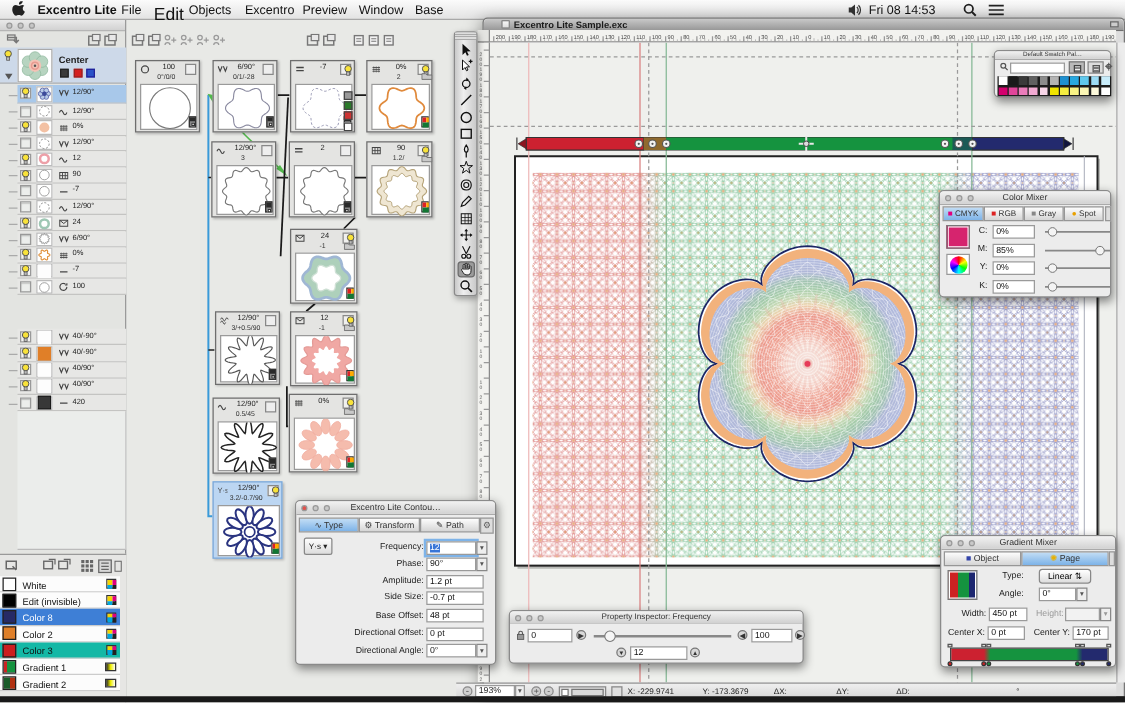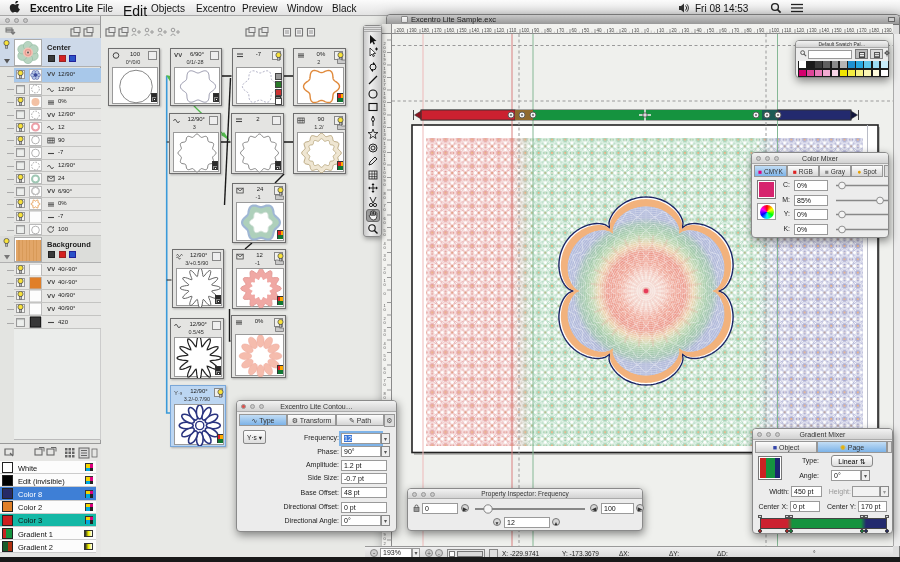--- a/index.html
+++ b/index.html
@@ -18,21 +18,21 @@
  <svg width="14" height="14" style="position:absolute;left:8px;top:1px" viewBox="0 0 14 14">
         <path d="M9.5 1.5c-.6.7-1.5 1.1-2.3 1 -.1-.9.3-1.8.8-2.3.6-.6 1.6-1 2.3-1 .1.9-.3 1.7-.8 2.3zM10 3c-1.3 0-1.8.7-2.7.7C6.4 3.7 5.7 3 4.6 3 3.2 3 1.8 4.2 1.8 6.5c0 2.4 1.7 5 3 5 .8 0 1.1-.5 2.2-.5 1.1 0 1.4.5 2.2.5 1 0 2.3-1.9 2.7-3.2-1.2-.5-1.7-1.6-1.7-2.5 0-1 .6-1.8 1.2-2.2C10.9 3.2 10.4 3 10 3z" fill="#222"></path>
       </svg>
  <div class="abs" style="left:30px;top:2.5px;font-size:10px;font-weight:bold;color:#111">Excentro Lite</div>
  <div class="abs" style="left:97px;top:2.5px;font-size:10px;color:#111">File</div>
  <div class="abs" style="left:123px;top:2.5px;font-size:14px;color:#111">Edit</div>
  <div class="abs" style="left:151px;top:2.5px;font-size:10px;color:#111">Objects</div>
  <div class="abs" style="left:196px;top:2.5px;font-size:10px;color:#111">Excentro</div>
  <div class="abs" style="left:242px;top:2.5px;font-size:10px;color:#111">Preview</div>
  <div class="abs" style="left:287px;top:2.5px;font-size:10px;color:#111">Window</div>
- <div class="abs" style="left:332px;top:2.5px;font-size:10px;color:#111">Black</div>
+ <div class="abs" style="left:332px;top:2.5px;font-size:10px;color:#111">Base</div>
  <svg width="12" height="12" style="position:absolute;left:677px;top:2px" viewBox="0 0 12 12">
         <path d="M2 4h2l3-2.5v9L4 8H2z" fill="#333"></path>
         <path d="M8.5 3.5a3.5 3.5 0 010 5 M9.8 2.2a5.3 5.3 0 010 7.6" stroke="#333" fill="none" stroke-width="1"></path>
       </svg>
  <div class="abs" style="left:695px;top:2.5px;font-size:10px;color:#111">Fri 08 14:53</div>
  <svg width="12" height="12" style="position:absolute;left:770px;top:2px" viewBox="0 0 12 12">
         <circle cx="5" cy="5" r="3.4" fill="none" stroke="#222" stroke-width="1.4"></circle>
         <line x1="7.6" y1="7.6" x2="10.6" y2="10.6" stroke="#222" stroke-width="1.6"></line>
       </svg>
  <svg width="14" height="12" style="position:absolute;left:790px;top:2px" viewBox="0 0 14 12">
@@ -577,36 +577,20 @@
         <svg width="12" height="12" viewBox="0 0 12 12">
           <circle cx="6" cy="6" r="4.2" fill="#fff" stroke="#999" stroke-width="0.8"></circle>
         </svg>
       </div>
       <svg width="8" height="7" viewBox="0 0 8 7" style="position:absolute;left:33px;top:3px">
         <path d="M6.5 3.5 a2.8 2.8 0 1 1 -1.2-2.3 M6.5 0.5 v1.5 h-1.5" fill="none" stroke="#444" stroke-width="0.9"></path>
       </svg>
       <div class="abs" style="left:44px;top:2.5px;font-size:6px;color:#222;white-space:nowrap">100</div>
     </div>
     <div class="abs" style="left:7px;top:223.47000000000006px;width:7px;height:1px;background:#aaa;margin-top:6.385px"></div>
-    <div class="abs" style="left:0;top:236.24000000000007px;width:101px;height:27px;background:#dcddda;border-bottom:1px solid #b0b0b0">
-      <svg width="7" height="9" viewBox="0 0 7 9" style="position:absolute;left:3px;top:2px">
-        <circle cx="3.5" cy="3" r="2.6" fill="#f8e23a" stroke="#555" stroke-width="0.8"></circle>
-        <rect x="2.3" y="5.6" width="2.4" height="2.6" fill="#bbb" stroke="#555" stroke-width="0.6"></rect>
-      </svg>
-      <svg width="8" height="6" viewBox="0 0 8 6" style="position:absolute;left:3px;top:18px">
-        <path d="M1 1 L7 1 L4 5.5Z" fill="#777"></path>
-      </svg>
-      <div class="abs" style="left:14px;top:1px;width:28px;height:25px;background:#fff;border:1px solid #aaa;overflow:hidden">
-        <div style="position:absolute;left:1px;top:2px;width:26px;height:21px;background:repeating-linear-gradient(90deg,#e2a668 0 2.5px,#d89a58 2.5px 3.5px)"></div>
-      </div>
-      <div class="abs" style="left:47px;top:4px;font-size:7.5px;font-weight:bold;color:#222">Background</div>
-      <div class="abs" style="left:48px;top:15px;width:7px;height:7px;background:#3a3a3a;border:1px solid #222"></div>
-      <div class="abs" style="left:59px;top:15px;width:7px;height:7px;background:#d42020;border:1px solid #922"></div>
-      <div class="abs" style="left:69px;top:15px;width:7px;height:7px;background:#2a52c8;border:1px solid #229"></div>
-    </div>
     <div class="abs" style="left:14px;top:263.24000000000007px;width:87px;height:13.2px;background:#e7e7e5;border-bottom:1px solid #c4c4c2">
       <div class="abs" style="left:2px;top:1.5px;width:9px;height:9px;border:1px solid #999;background:#f3f3f1"></div>
       <svg width="7" height="9" viewBox="0 0 7 9" style="position:absolute;left:3px;top:1.5px">
         <circle cx="3.5" cy="3" r="2.6" fill="#f8e23a" stroke="#555" stroke-width="0.8"></circle>
         <rect x="2.3" y="5.6" width="2.4" height="2.6" fill="#bbb" stroke="#555" stroke-width="0.6"></rect>
       </svg>
       <div class="abs" style="left:15px;top:0.5px;width:13px;height:11.7px;background:#fff;border:1px solid #bbb;display:flex;align-items:center;justify-content:center">
         <svg width="12" height="12" viewBox="0 0 12 12">
           <rect width="12" height="12" fill="#fdfdfd"></rect>
         </svg>
@@ -825,21 +809,21 @@
     </svg>
     <svg width="11" height="10" viewBox="0 0 11 10" style="position:absolute;left:306px;top:27px">
       <rect x="1.5" y="1.5" width="7" height="7.5" fill="#f2f2f2" stroke="#777" stroke-width="1.1"></rect>
       <line x1="3" y1="4" x2="7" y2="4" stroke="#777" stroke-width="0.8"></line>
       <line x1="3" y1="6" x2="7" y2="6" stroke="#777" stroke-width="0.8"></line>
     </svg>
 
 <div class="abs" style="left:386px;top:14px;width:514px;height:544px;background:#ddd;border:1px solid #777;border-radius:4px 4px 0 0;box-shadow:0 4px 14px rgba(0,0,0,0.5)">
  <div class="abs" style="left:0;top:0;width:512px;height:10px;background:linear-gradient(#c9c9c9,#989898);border-radius:4px 4px 0 0;border-bottom:1px solid #6f6f6f">
   <div class="abs" style="left:14px;top:1px;width:7px;height:7px;background:linear-gradient(#f7f7f7,#ddd);border:1px solid #888;border-radius:1px"></div>
-  <div class="abs" style="left:24px;top:0;font-size:7.5px;font-weight:normal;color:#1a1a1a">Excentro Lite Sample.exc</div>
+  <div class="abs" style="left:24px;top:0;font-size:7.5px;font-weight:bold;color:#1a1a1a">Excentro Lite Sample.exc</div>
   <div class="abs" style="right:4px;top:2px;width:7px;height:5px;border:1px solid #666;background:#ccc"></div>
  </div>
 </div>
 
 <svg width="501" height="512" viewBox="392 34 501 512" xmlns="http://www.w3.org/2000/svg" style="position:absolute;left:392px;top:34px">
       <defs>
         <linearGradient id="pg" gradientUnits="userSpaceOnUse" x1="426" y1="0" x2="863" y2="0">
           <stop offset="0" stop-color="#c52f2f"></stop>
           <stop offset="0.195" stop-color="#c52f2f"></stop>
           <stop offset="0.245" stop-color="#2a9a52"></stop>

